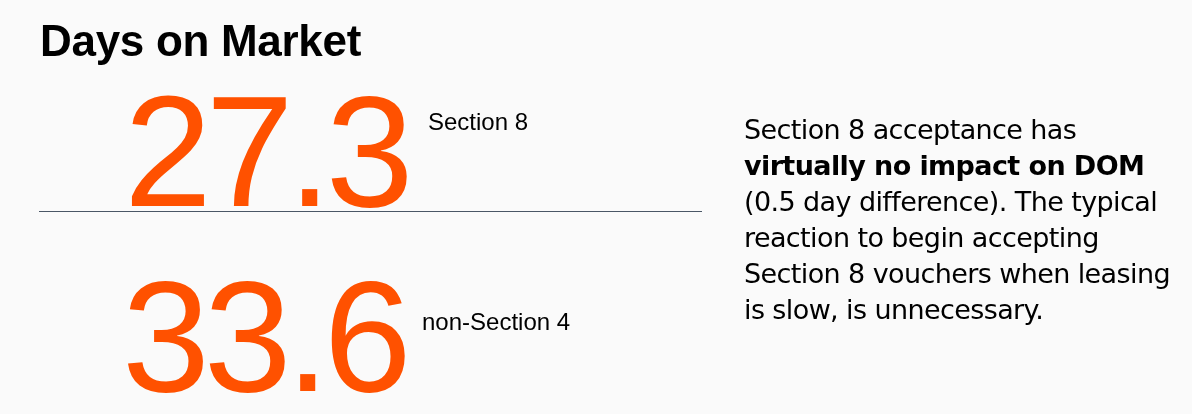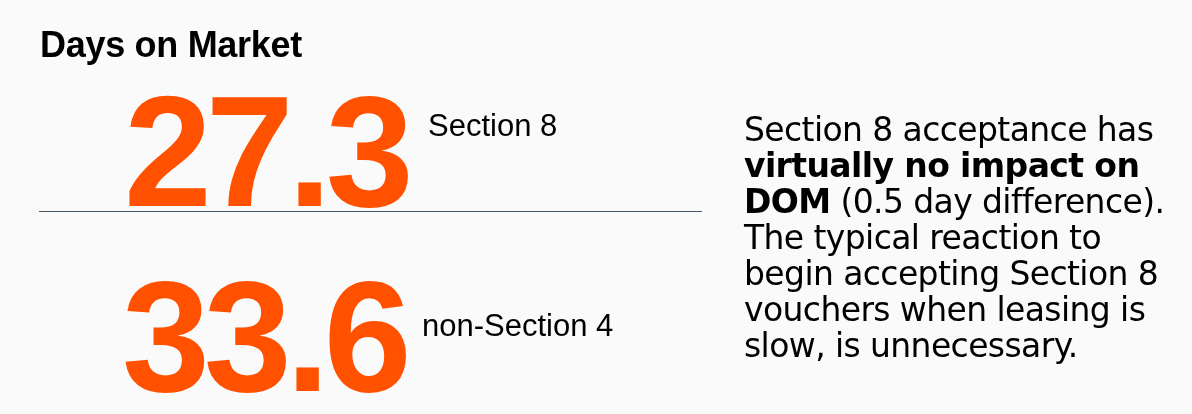--- a/index.html
+++ b/index.html
@@ -1,34 +1,34 @@
 <!DOCTYPE html>
 <html><head>
   <meta charset="utf-8">
   <style>
     html, body { margin: 0; padding: 0; }
     body {
       width: 1192px; height: 414px; background: #fafafa; position: relative; overflow: hidden;
       font-family: "Liberation Sans", sans-serif; color: #000;
     }
     .title {
-      position: absolute; left: 40px; top: 24px; font-size: 36px; font-weight: bold; letter-spacing: -0.3px;
+      position: absolute; left: 40px; top: 16px; font-size: 44px; font-weight: bold; letter-spacing: -0.3px;
     }
     .big {
-      position: absolute; font-size: 158px; font-weight: bold; color: #ff5100; letter-spacing: -6px; line-height: 1;
+      position: absolute; font-size: 158px; font-weight: normal; color: #ff5100; letter-spacing: -6px; line-height: 1;
       font-family: "Liberation Sans", sans-serif;
     }
     .big1 { left: 124px; top: 72px; }
     .big2 { left: 122px; top: 257px; }
-    .label { position: absolute; font-size: 31px; }
+    .label { position: absolute; font-size: 24px; }
     .label1 { left: 428px; top: 108px; }
     .label2 { left: 422px; top: 308px; }
     .divider { position: absolute; left: 39px; top: 211px; width: 663px; height: 1px; background: #4a5766; }
     .note {
-      position: absolute; left: 744px; top: 112px; width: 430px; font-size: 33px; line-height: 36px;
+      position: absolute; left: 744px; top: 112px; width: 430px; font-size: 27px; line-height: 36px;
       font-family: "DejaVu Sans", sans-serif; letter-spacing: -0.6px;
     }
     .note b { font-weight: bold; }
   </style>
 </head>
 <body>
 
 <div class="title">Days on Market</div>
 
 <div class="big big1">27.3</div>

